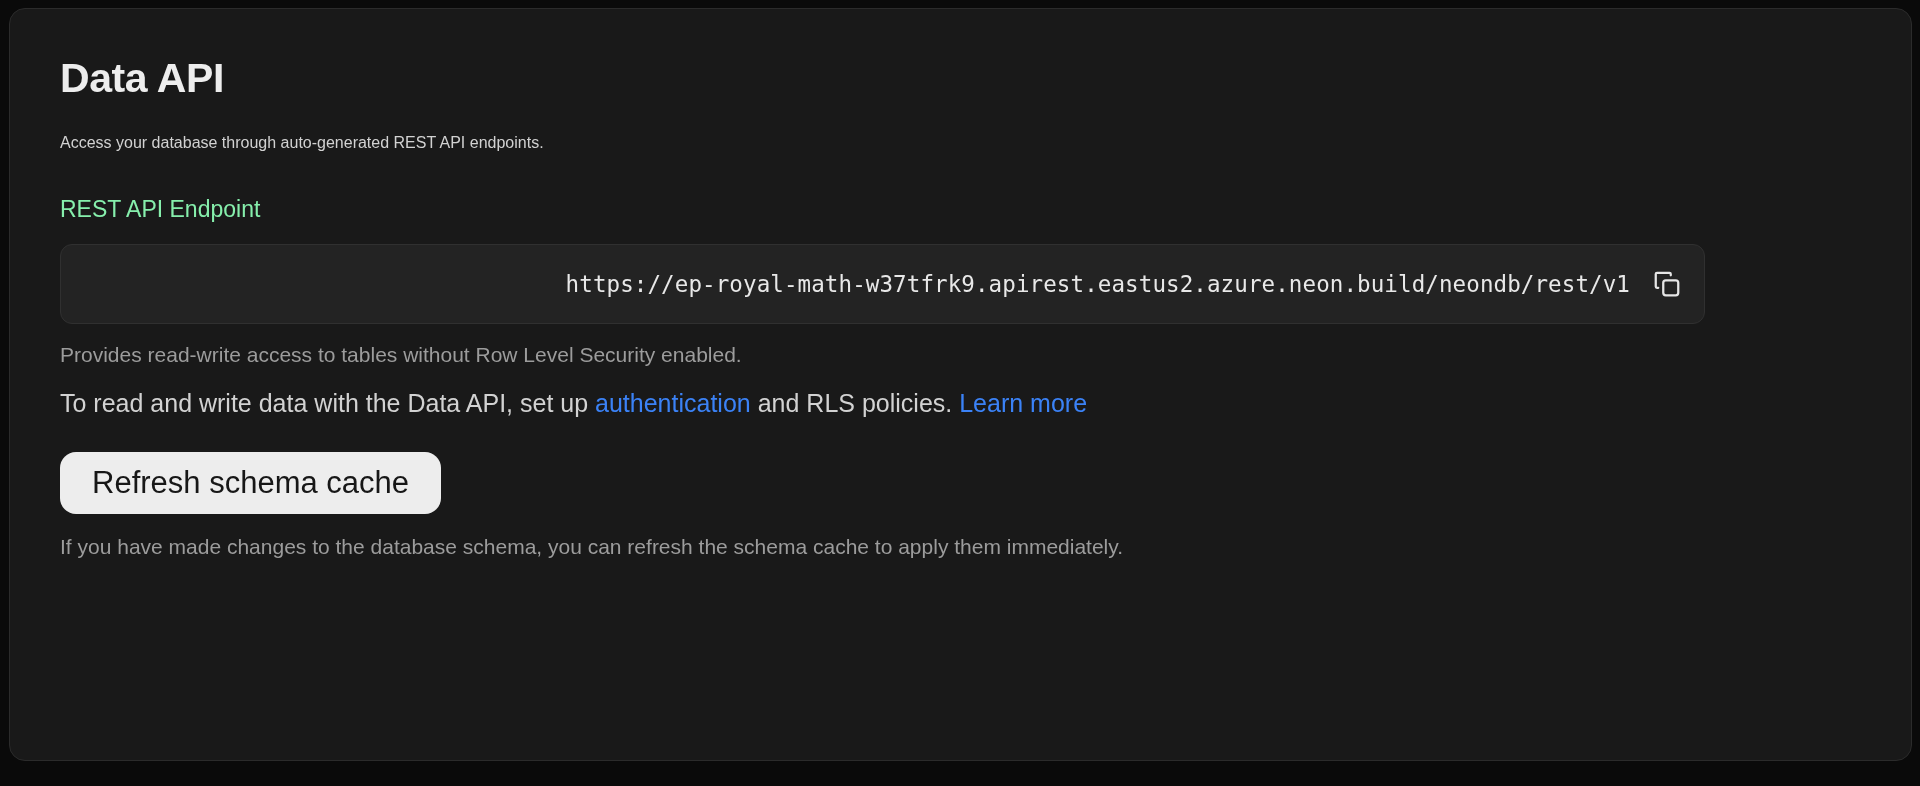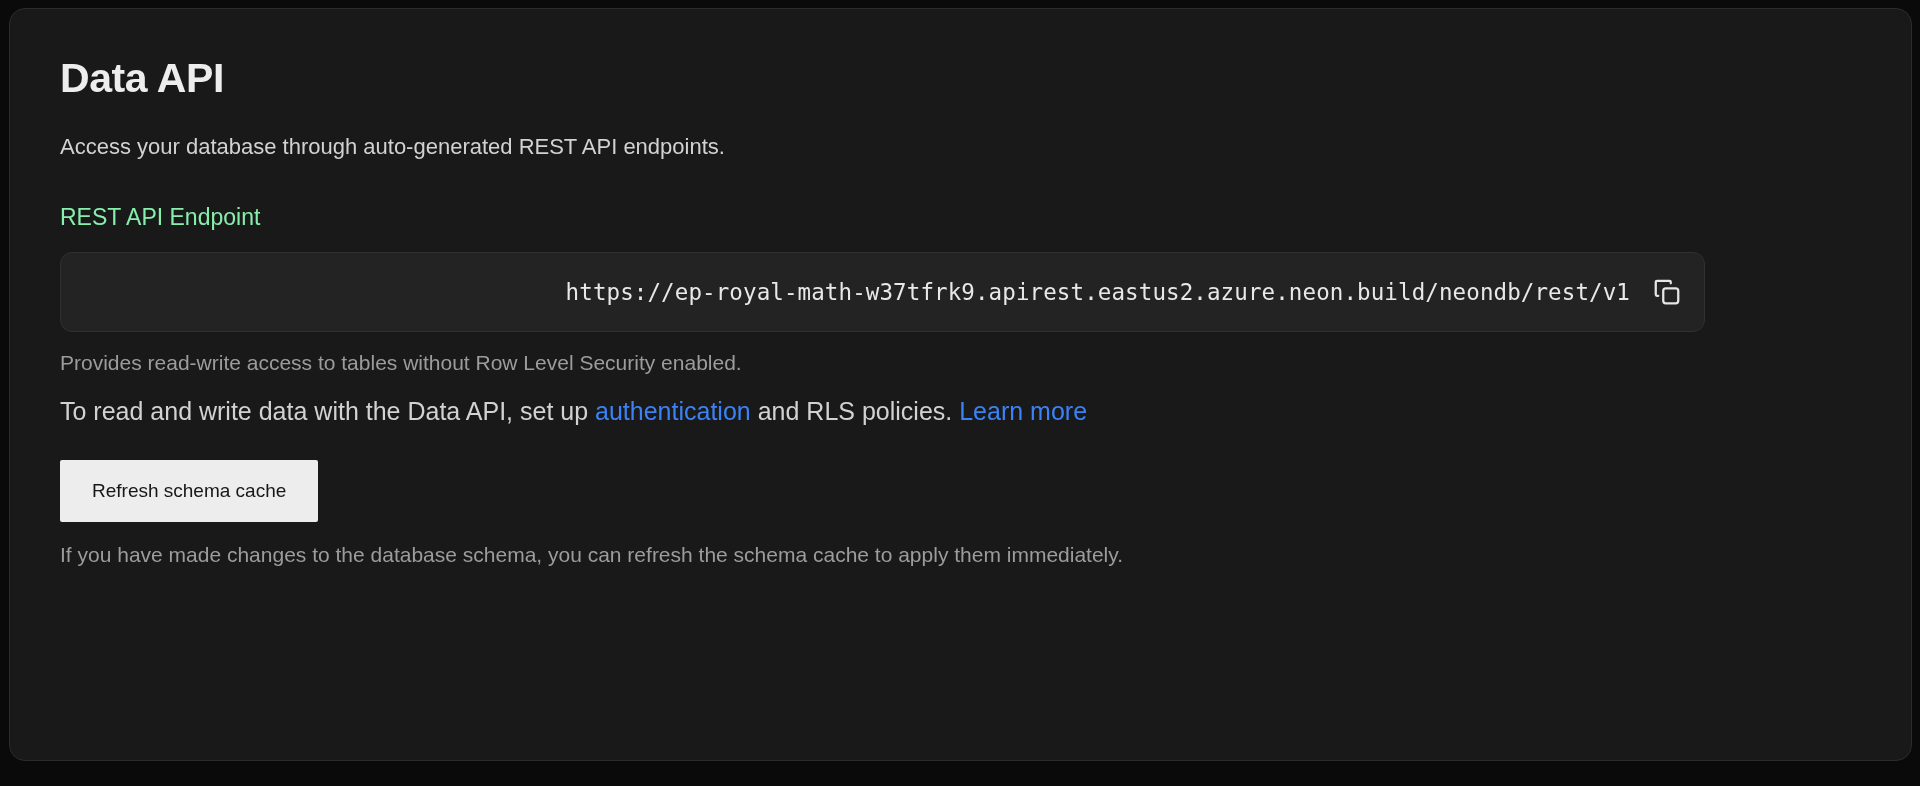--- a/index.html
+++ b/index.html
@@ -42,21 +42,21 @@
     font-size: 41px;
     font-weight: bold;
     color: #ededed;
     letter-spacing: -0.4px;
     line-height: 1.1;
   }
 
   
   .card-desc {
     margin-top: 32px;
-    font-size: 22px;
+    font-size: 16px;
     color: #d2d2d2;
     line-height: 1.3;
     font-weight: 400;
   }
 
   
   .field-label {
     margin-top: 42px;
     font-size: 23px;
     color: #86efac;
@@ -128,23 +128,23 @@
   .refresh-btn {
     margin-top: 33px;
     display: inline-flex;
     align-items: center;
     justify-content: center;
     height: 62px;
     padding: 0 32px;
     background: #ededed;
     color: #171717;
     border: none;
-    border-radius: 2px;
+    border-radius: 16px;
     font-family: "Liberation Sans", sans-serif;
-    font-size: 19px;
+    font-size: 31px;
     font-weight: 400;
     cursor: pointer;
   }
 
   
   .footer-help {
     margin-top: 21px;
     font-size: 21px;
     color: #9c9c9c;
     font-weight: 400;

